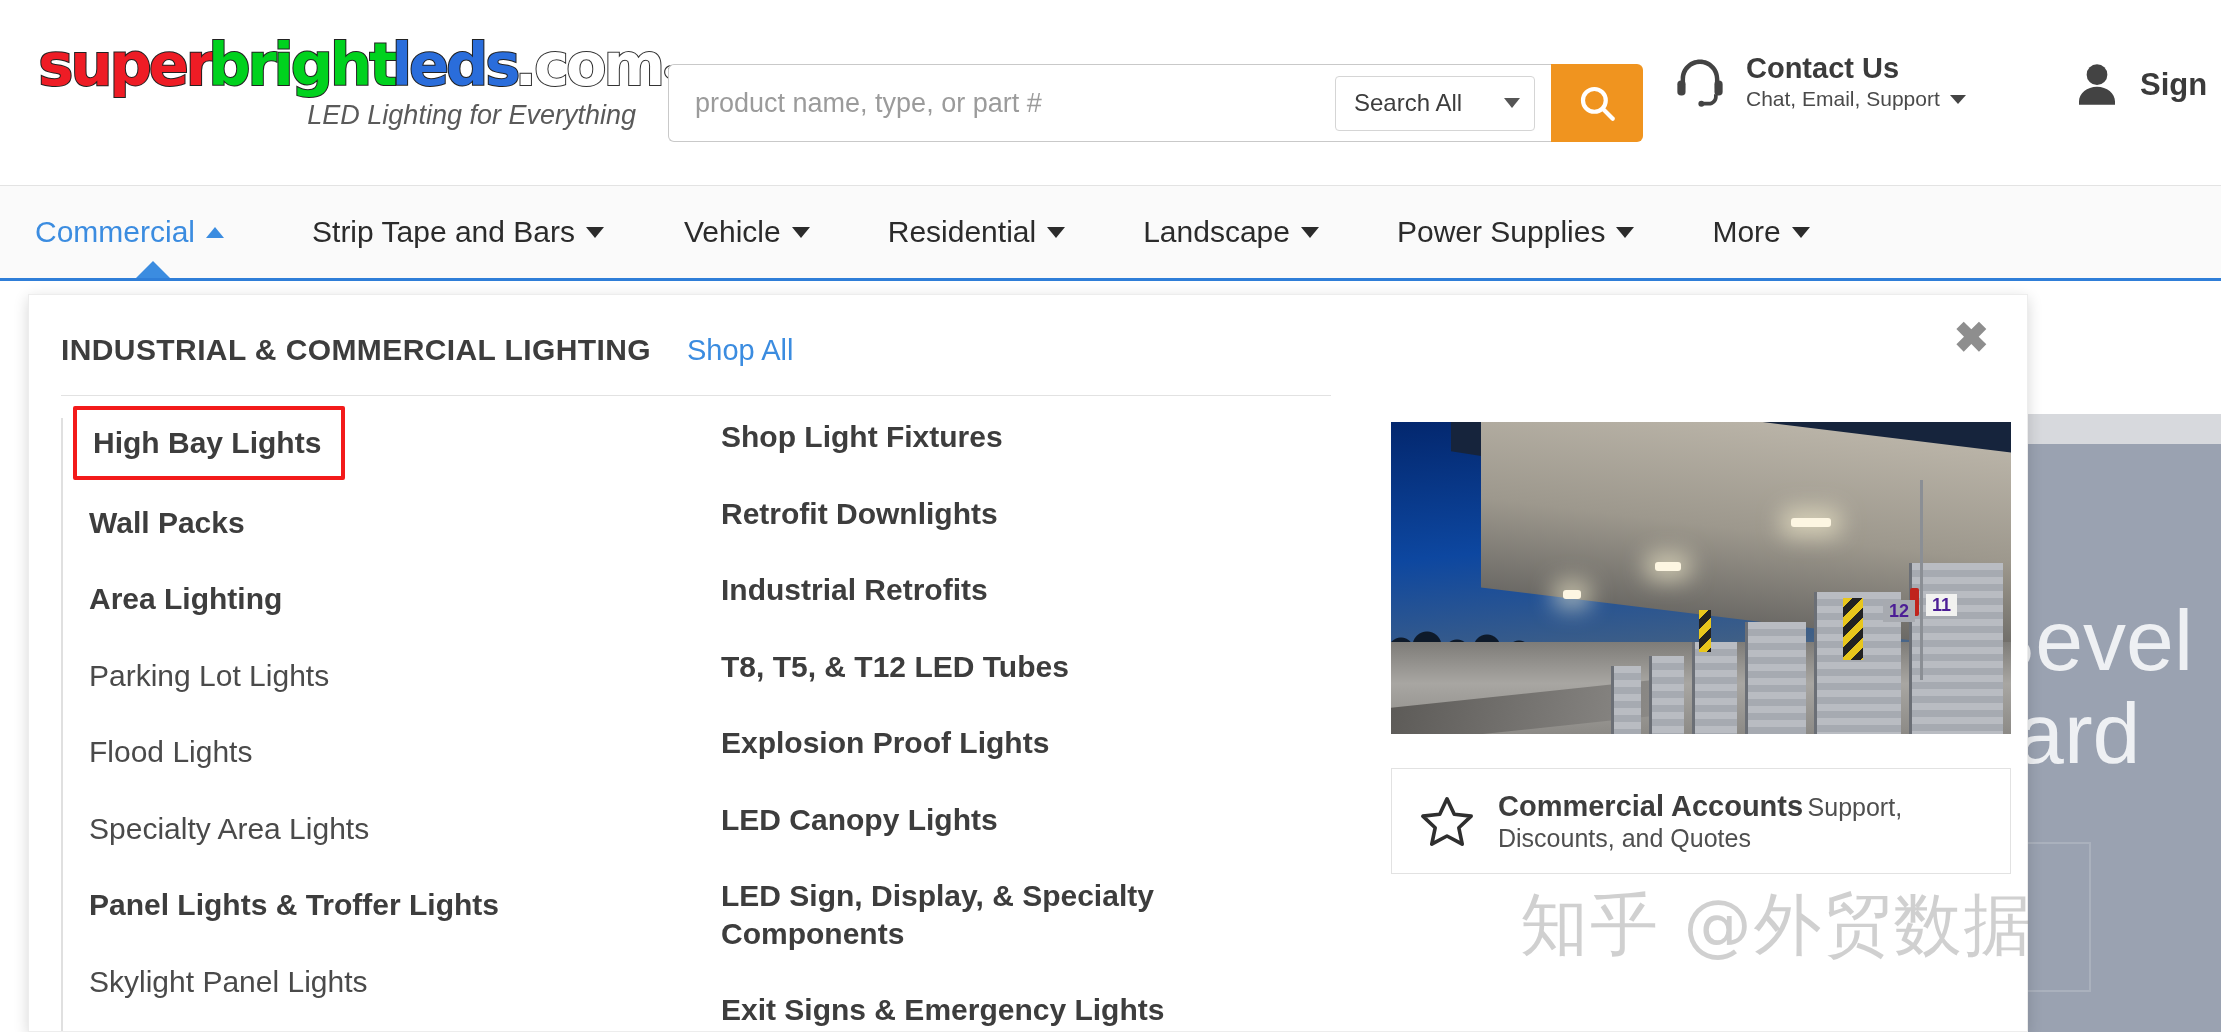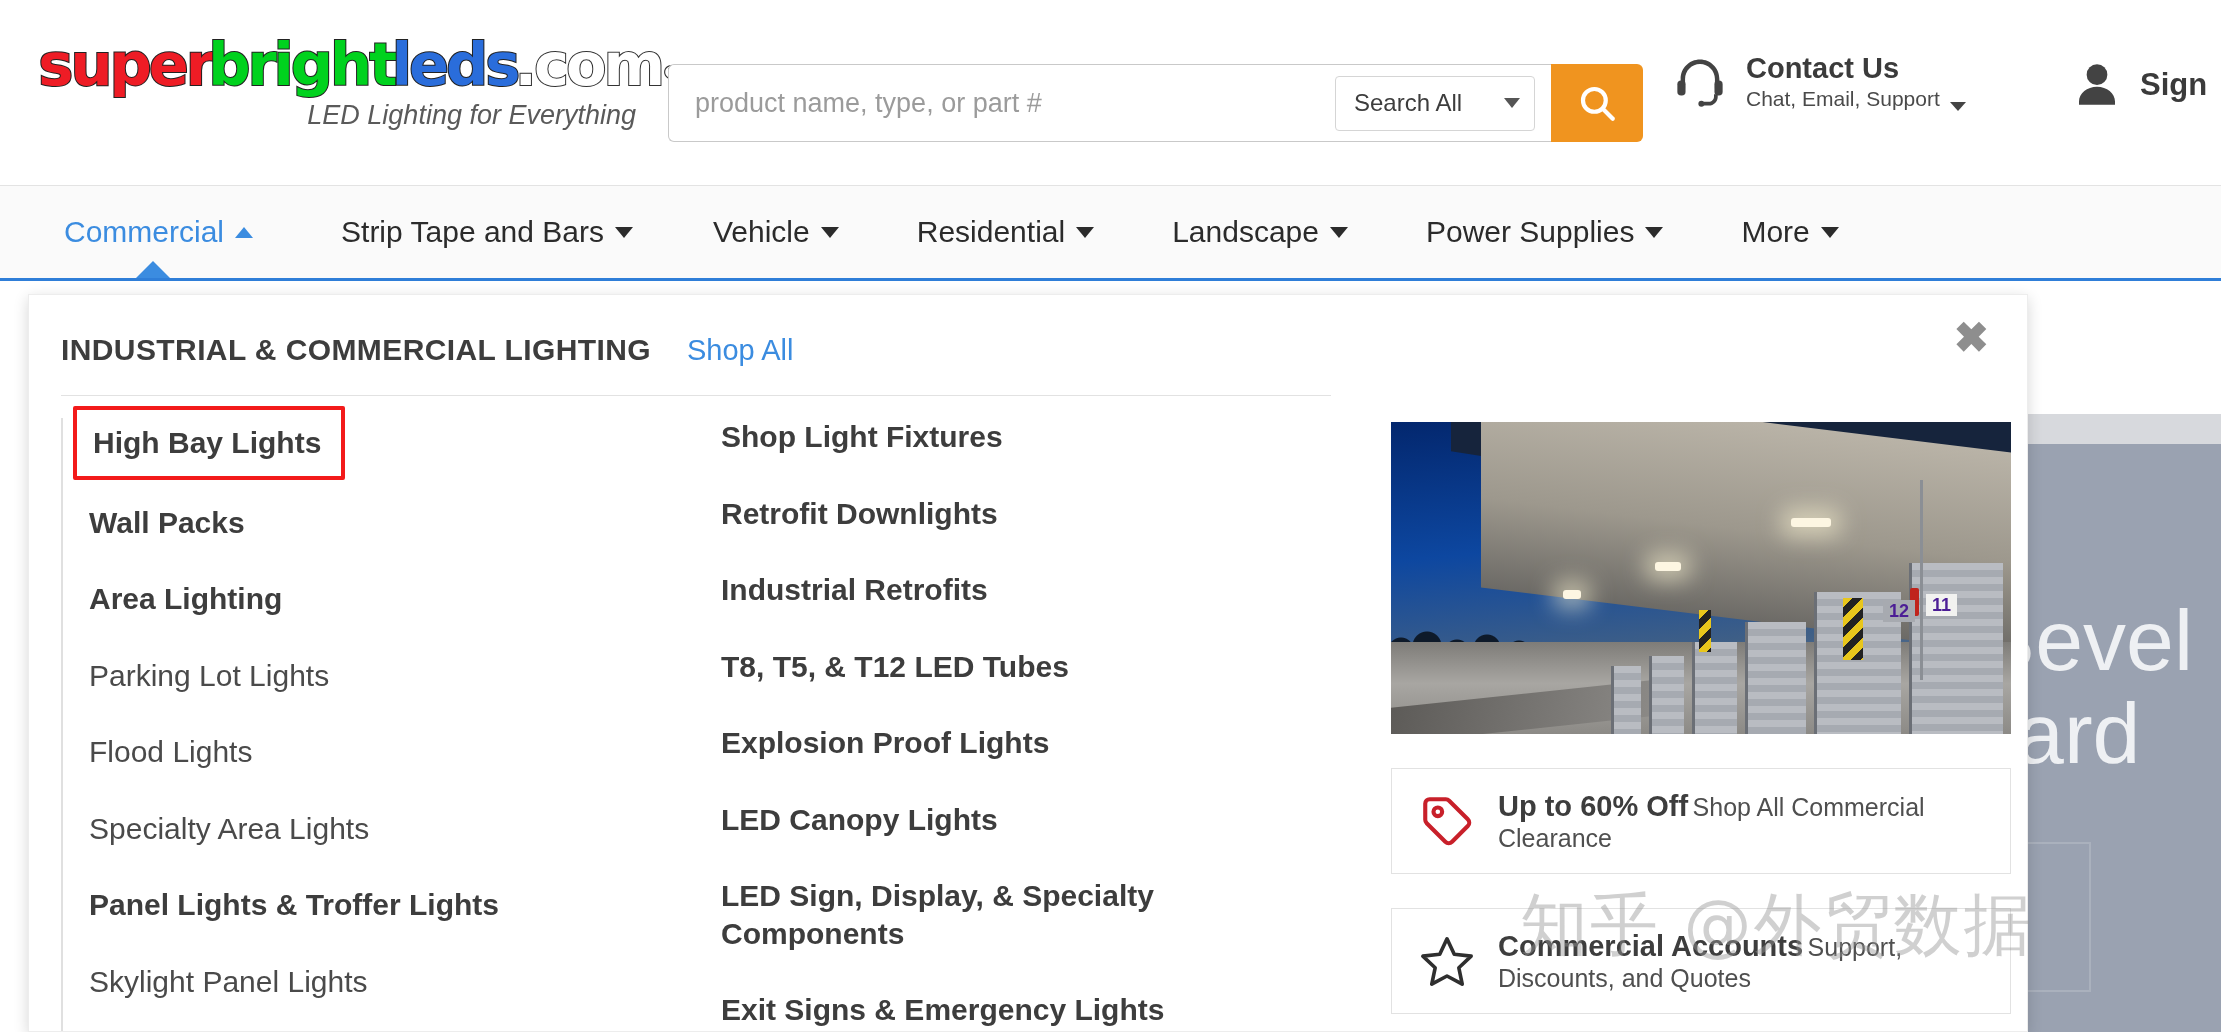--- a/index.html
+++ b/index.html
@@ -114,21 +114,21 @@
     left:1672px; top:52px;
     display:flex; align-items:center;
     cursor:pointer;
   }
   .contact-text { margin-left:18px; }
   .contact-title {
     font-size:29px; font-weight:bold; color:#3b3b3b; line-height:1.15;
   }
   .contact-sub {
     font-size:21px; color:#4a4a4a; margin-top:2px;
-    display:flex; align-items:flex-end;
+    display:flex; align-items:center;
   }
   .contact-sub .caret {
     width:0;height:0;
     border-left:8px solid transparent;
     border-right:8px solid transparent;
     border-top:9px solid #444;
     margin-left:10px;
   }
   .sign-block {
     position:absolute;
@@ -144,21 +144,21 @@
 
   
   .navbar {
     position:relative;
     height:96px;
     background:#fafafa;
     border-top:1px solid #e3e3e3;
     border-bottom:3px solid #2f7ed8;
     display:flex;
     align-items:center;
-    padding-left:64px;
+    padding-left:35px;
   }
   .nav-item {
     font-size:30px;
     color:#2b2b2b;
     display:flex; align-items:center;
     cursor:pointer;
     white-space:nowrap;
     position:relative;
   }
   .nav-item + .nav-item { margin-left:0; }
@@ -569,32 +569,20 @@
 
         <div class="hero-pole" style="right:88px; top:58px; height:200px;"></div>
         <div class="hero-hazard" style="right:148px; bottom:74px;"></div>
         <div class="hero-hazard" style="right:300px; bottom:82px; width:12px; height:42px;"></div>
         <div class="hero-fire" style="right:92px; bottom:118px;"></div>
 
         <div class="hero-num" style="right:54px; top:172px;">11</div>
         <div class="hero-num" style="right:96px; top:178px; background:#a7aab0;">12</div>
       </div>
 
-      <div class="promo-card">
-        <span class="promo-icon">
-          <svg width="58" height="58" viewBox="0 0 24 24" fill="none" stroke="#c8202a" stroke-width="1.7">
-            <path d="M20.6 11.3 12.9 3.6a2 2 0 0 0-1.4-.6H4.8A1.8 1.8 0 0 0 3 4.8v6.7c0 .5.2 1 .6 1.4l7.7 7.7c.8.8 2 .8 2.8 0l6.5-6.5c.8-.8.8-2 0-2.8z"></path>
-            <circle cx="8.2" cy="8.2" r="1.8"></circle>
-          </svg>
-        </span>
-        <span class="promo-text">
-          <span class="promo-title">Up to 60% Off</span>
-          <span class="promo-sub">Shop All Commercial Clearance</span>
-        </span>
-      </div>
 
       <div class="promo-card">
         <span class="promo-icon">
           <svg width="58" height="58" viewBox="0 0 24 24" fill="none" stroke="#2f2f2f" stroke-width="1.5" stroke-linejoin="round">
             <polygon points="12,2.8 15,9.2 22,10 16.9,14.8 18.3,21.6 12,18.2 5.7,21.6 7.1,14.8 2,10 9,9.2"></polygon>
           </svg>
         </span>
         <span class="promo-text">
           <span class="promo-title">Commercial Accounts</span>
           <span class="promo-sub">Support, Discounts, and Quotes</span>

